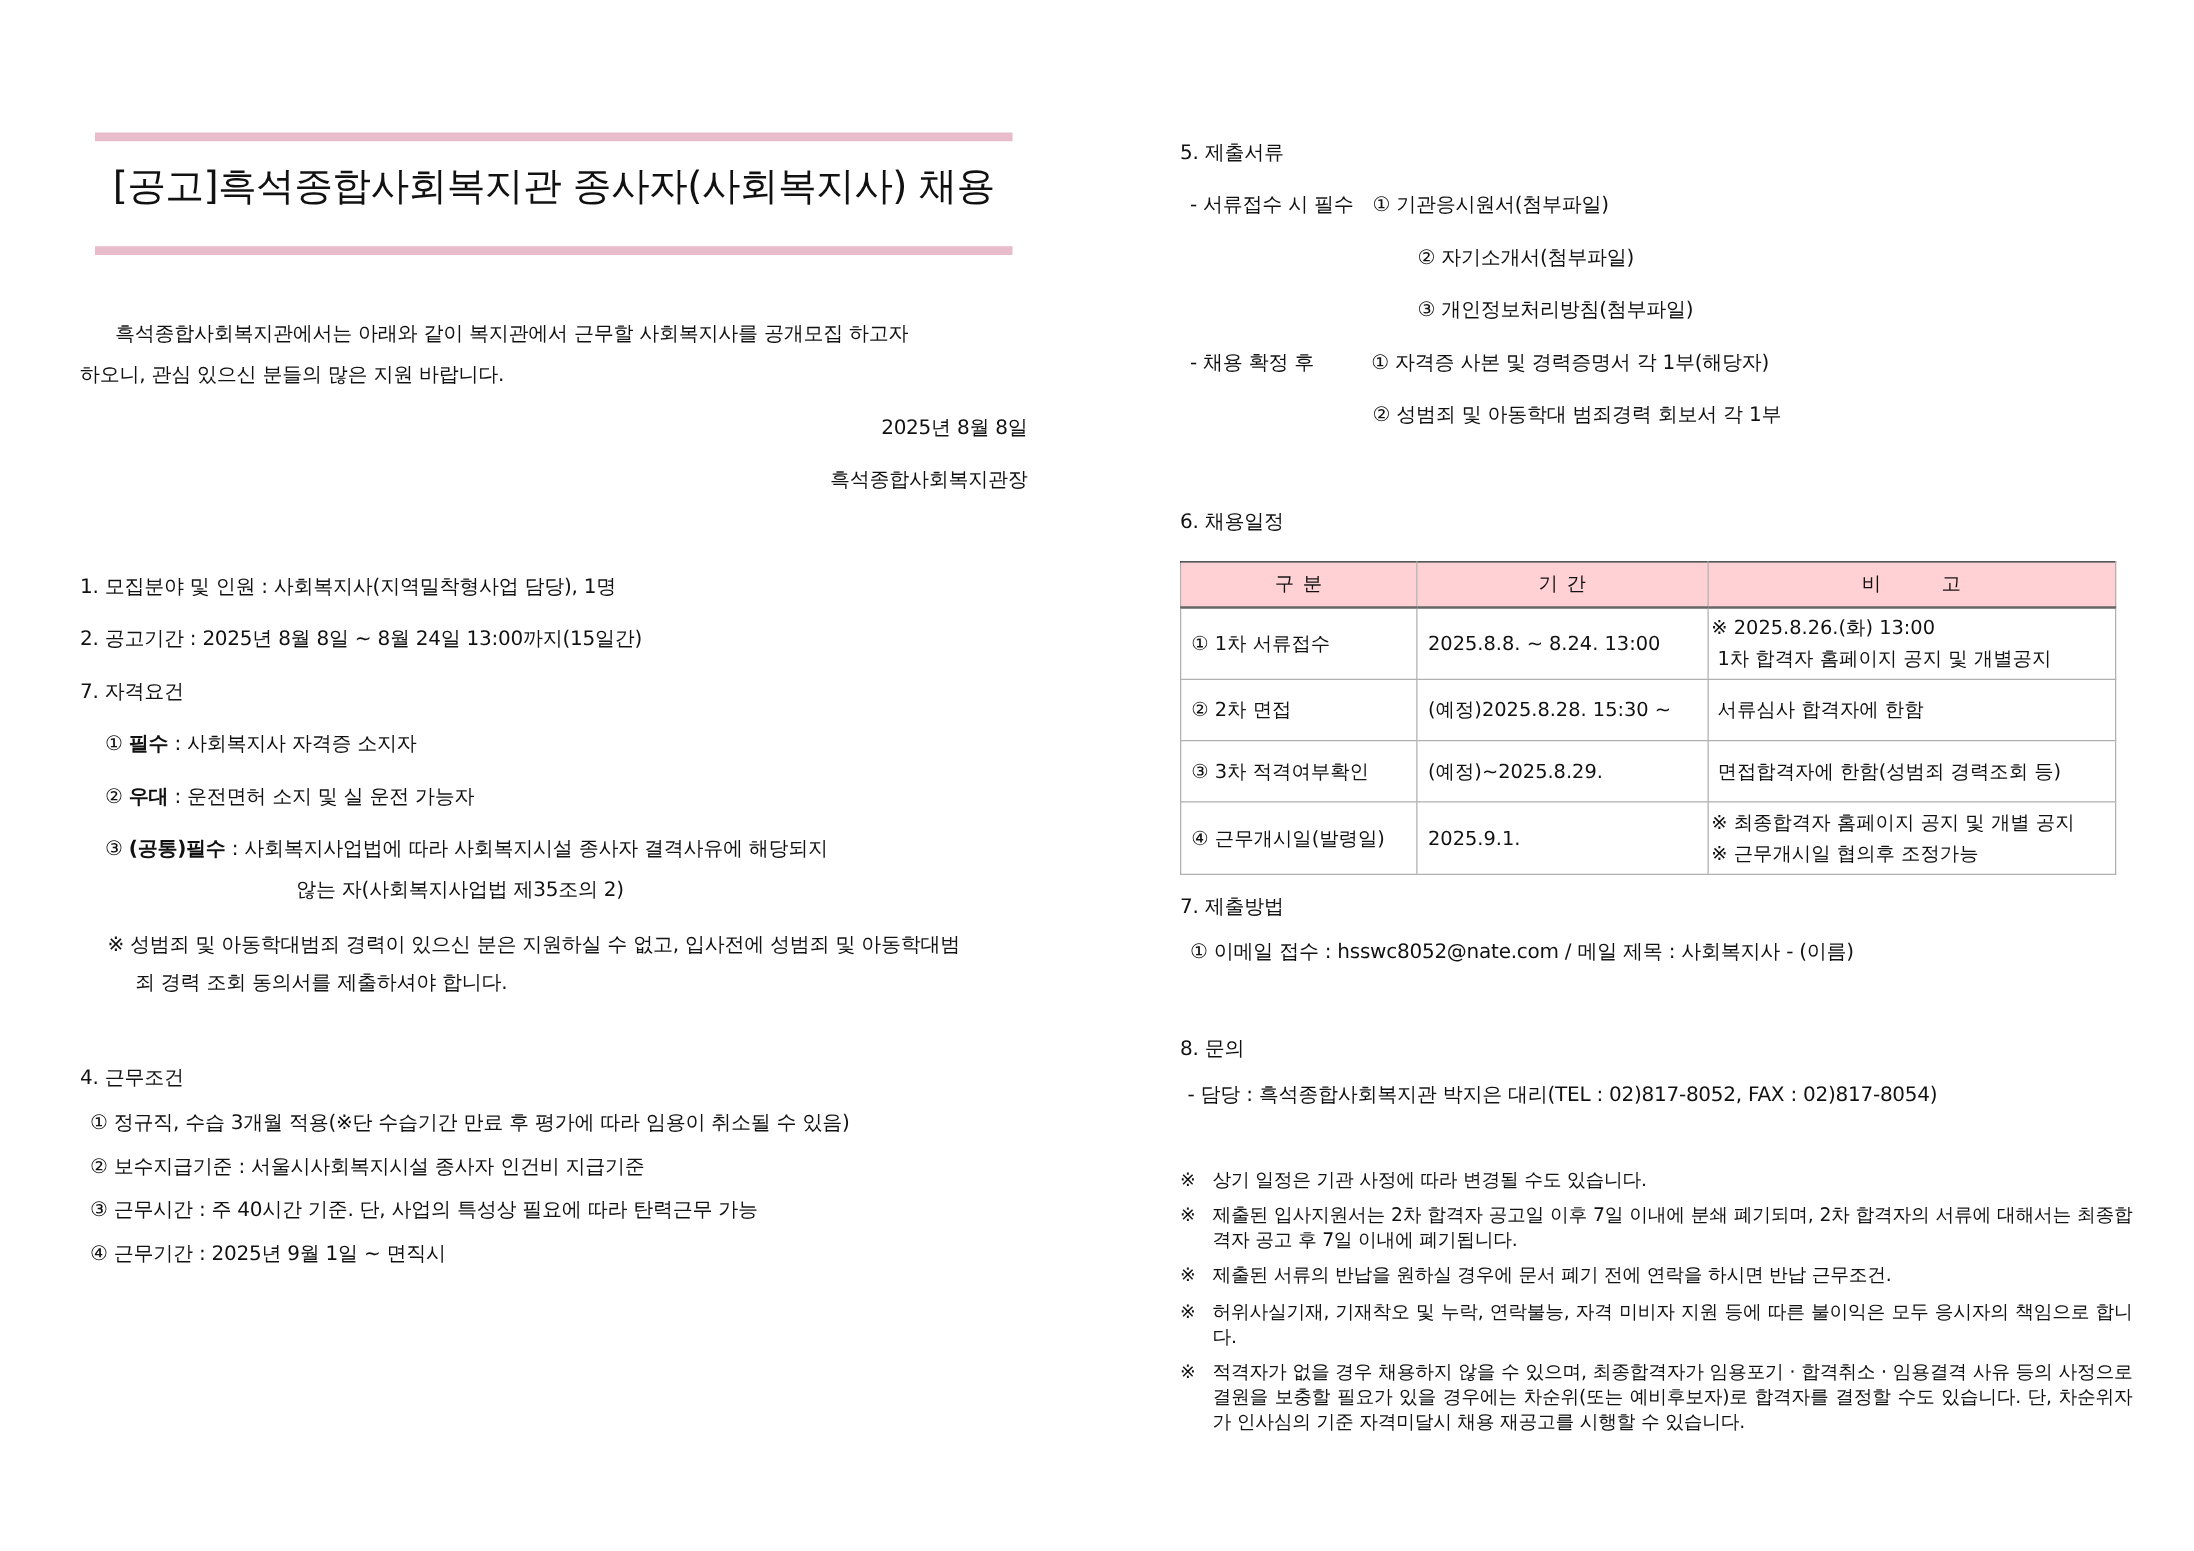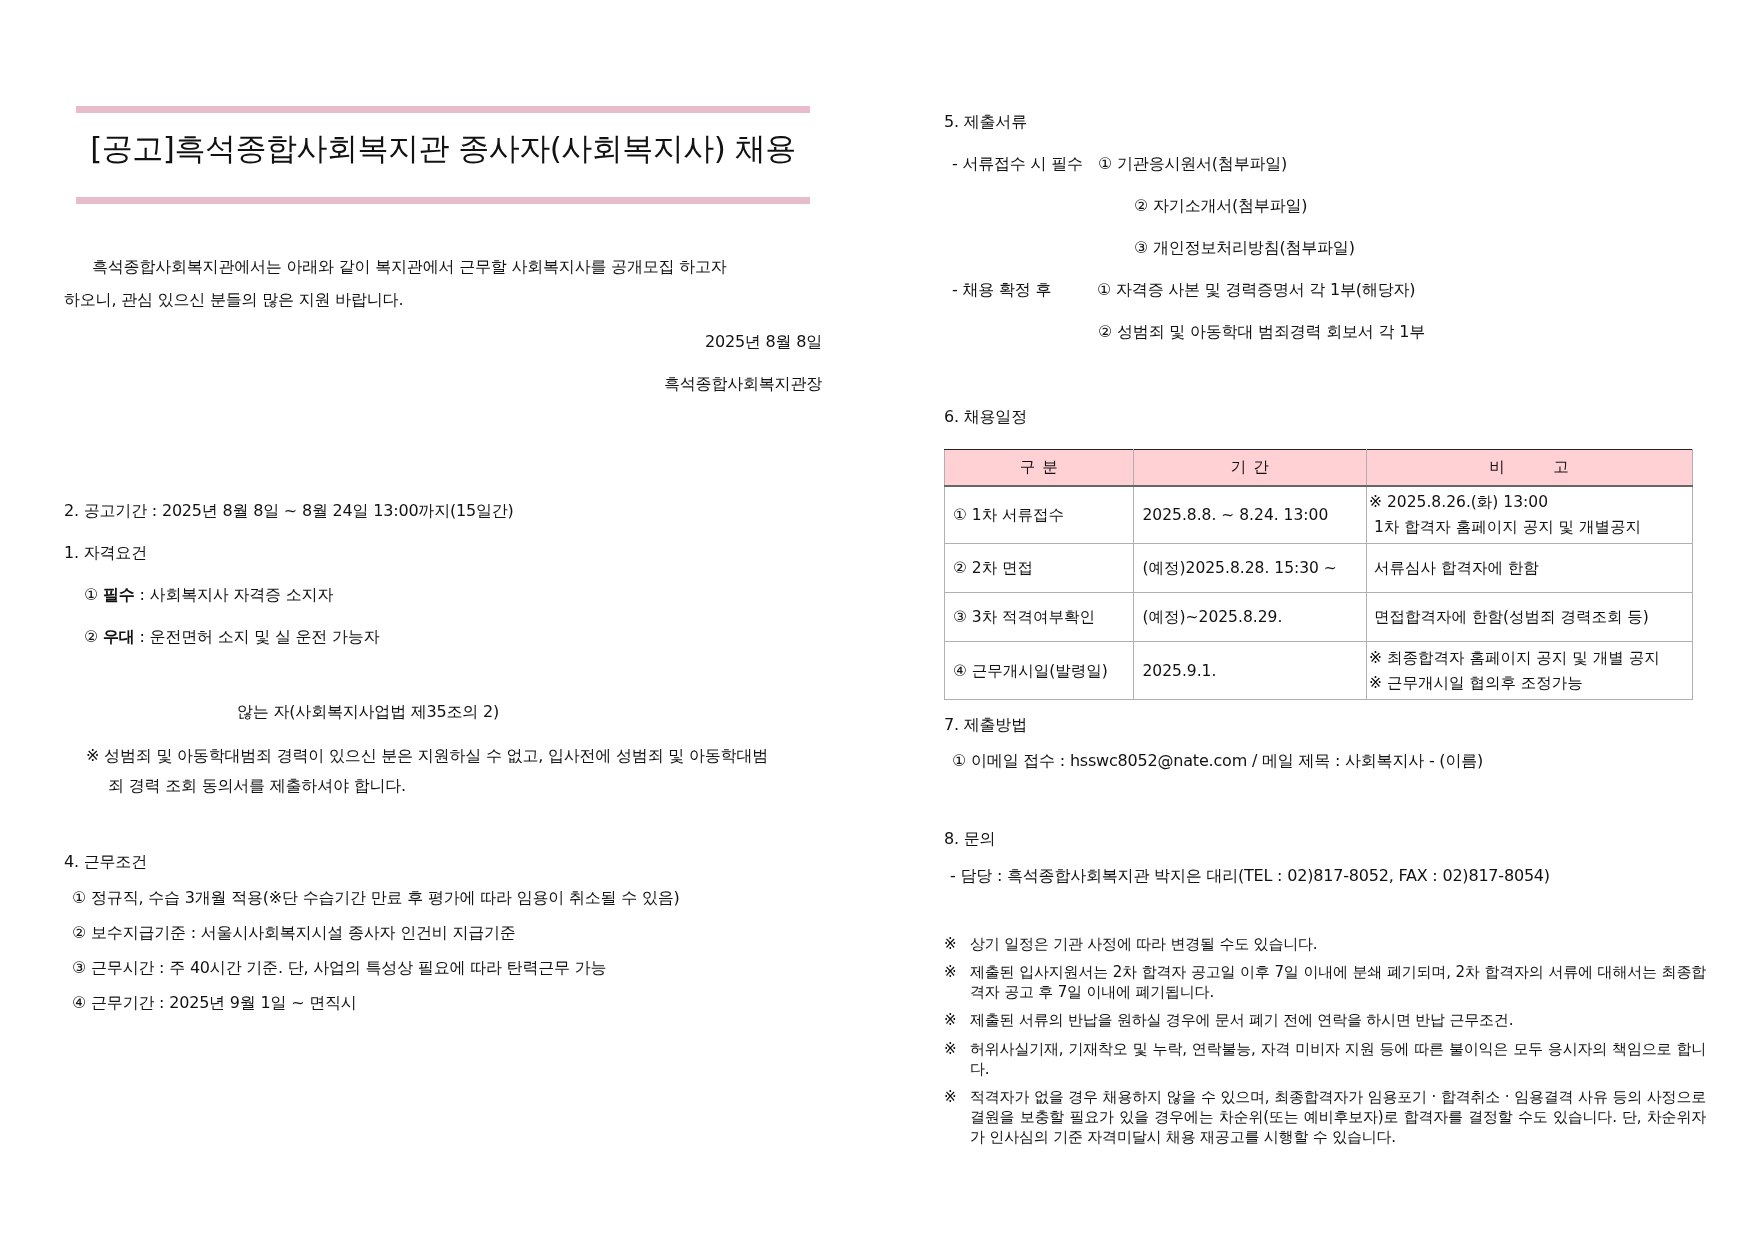--- a/index.html
+++ b/index.html
@@ -56,30 +56,35 @@
 
   <div class="title-bar top"></div>
   <div class="title">[공고]흑석종합사회복지관 종사자(사회복지사)  채용</div>
   <div class="title-bar bottom"></div>
 
   <div class="t" style="left:92px; top:257px;">흑석종합사회복지관에서는 아래와 같이 복지관에서 근무할 사회복지사를 공개모집 하고자</div>
   <div class="t" style="left:64px; top:290px;">하오니, 관심 있으신 분들의 많은 지원 바랍니다.</div>
   <div class="t right" style="left:520px; top:332px; width:302px;">2025년 8월 8일</div>
   <div class="t right" style="left:520px; top:374px; width:302px;">흑석종합사회복지관장</div>
 
+  <div class="t" style="left:64px; top:459px;">1. 모집분야 및 인원 : 사회복지사(지역밀착형사업 담당), 1명</div>
   <div class="t" style="left:64px; top:501px;">2. 공고기간 : 2025년 8월 8일 ~ 8월 24일 13:00까지(15일간)</div>
 
-  <div class="t" style="left:64px; top:543px;">1. 자격요건</div>
+  <div class="t" style="left:64px; top:543px;">7. 자격요건</div>
   <div class="t" style="left:84px; top:585px;">
     <span>①</span>
     <span class="b">필수</span><span> : 사회복지사 자격증 소지자</span>
   </div>
   <div class="t" style="left:84px; top:627px;">
     <span>②</span>
     <span class="b">우대</span><span> : 운전면허 소지 및 실 운전 가능자</span>
+  </div>
+  <div class="t" style="left:84px; top:669px;">
+    <span>③</span>
+    <span class="b">(공통)필수</span><span> : 사회복지사업법에 따라 사회복지시설 종사자 결격사유에 해당되지</span>
   </div>
   <div class="t" style="left:237px; top:702px;">않는 자(사회복지사업법 제35조의 2)</div>
   <div class="t-sm" style="left:86px; top:746px;">※ 성범죄 및 아동학대범죄 경력이 있으신 분은 지원하실 수 없고, 입사전에 성범죄 및 아동학대범</div>
   <div class="t-sm" style="left:108px; top:776px;">죄 경력 조회 동의서를 제출하셔야 합니다.</div>
 
   <div class="t" style="left:64px; top:852px;">4. 근무조건</div>
   <div class="t" style="left:72px; top:888px;">① 정규직, 수습 3개월 적용(※단 수습기간 만료 후 평가에 따라 임용이 취소될 수 있음)</div>
   <div class="t" style="left:72px; top:923px;">② 보수지급기준 : 서울시사회복지시설 종사자 인건비 지급기준</div>
   <div class="t" style="left:72px; top:958px;">③ 근무시간 : 주 40시간 기준. 단, 사업의 특성상 필요에 따라 탄력근무 가능</div>
   <div class="t" style="left:72px; top:993px;">④ 근무기간 : 2025년 9월 1일 ~ 면직시</div>

